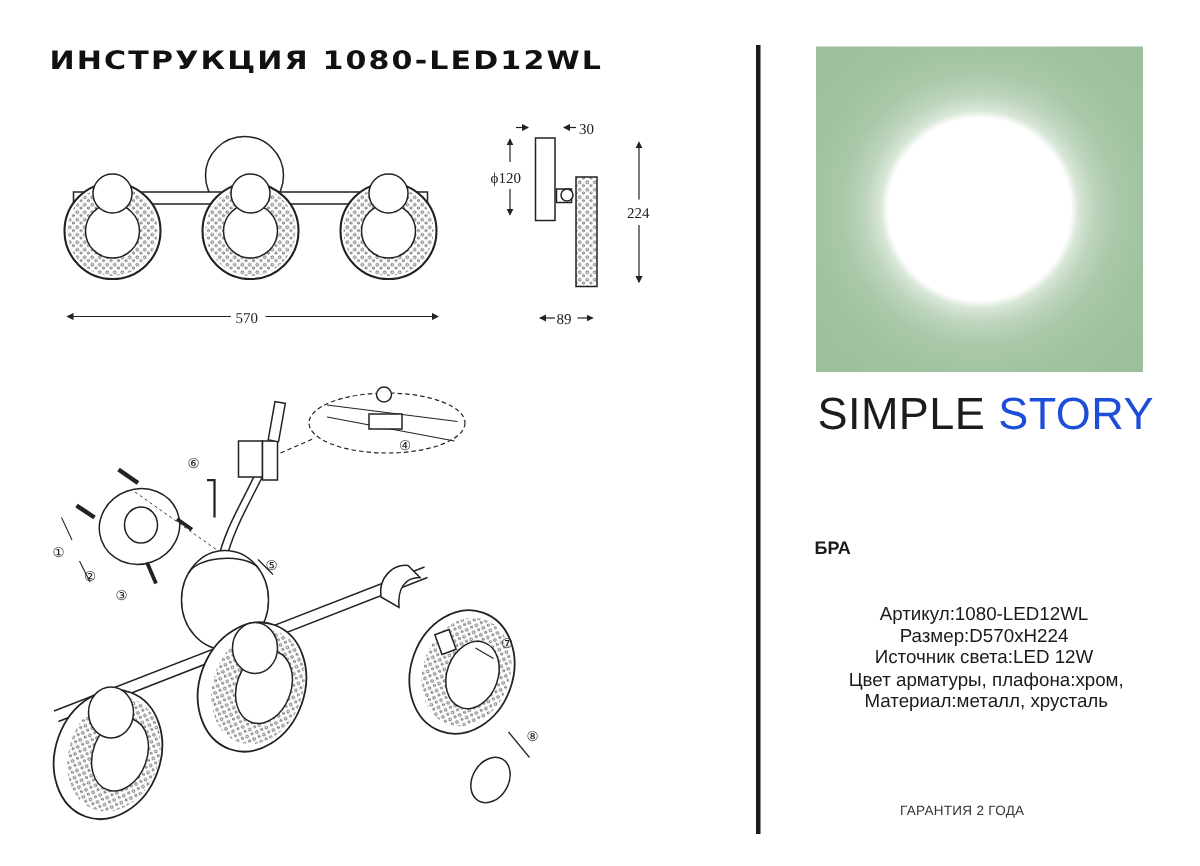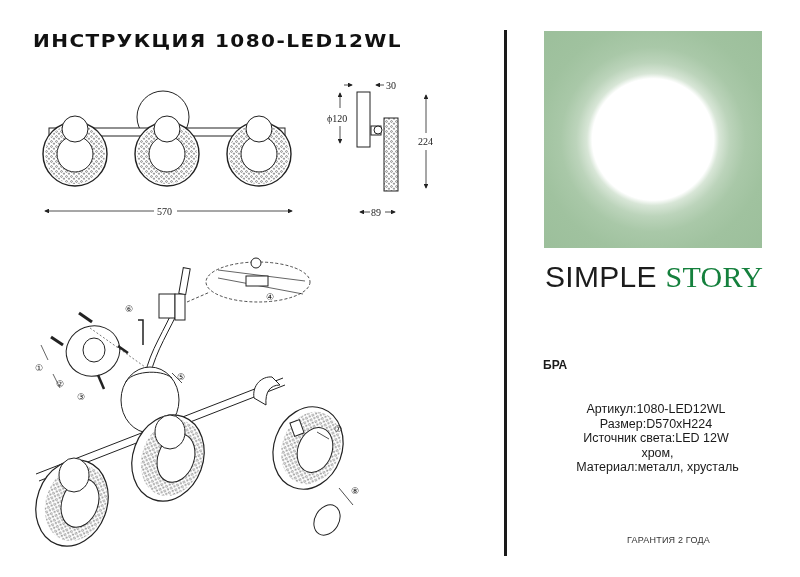--- a/index.html
+++ b/index.html
@@ -4,27 +4,27 @@
   <style>
     html, body { margin: 0; padding: 0; background: #ffffff; }
     body { width: 800px; height: 577px; position: relative; overflow: hidden; font-family: "DejaVu Sans", sans-serif; color: #1a1a1a; }
     .title { position: absolute; left: 33px; top: 31px; font-family: "DejaVu Sans", sans-serif; font-weight: 900; font-size: 17px; letter-spacing: 1.2px; transform: scaleX(1.18); transform-origin: left top; color: #111; white-space: nowrap; }
     .divider { position: absolute; left: 504px; top: 30px; width: 3px; height: 526px; background: #1a1a1a; }
     .drawing { position: absolute; left: 0; top: 0; }
     .logo-box { position: absolute; left: 544px; top: 31px; width: 218px; height: 217px;
       background: radial-gradient(circle at 50% 50%, #ffffff 0%, #ffffff 39.5%, #d8e6d7 43%, #bcd4bb 50%, #a9c8a8 60%, #a0c29f 75%, #9cbf9b 100%); }
     .brand { position: absolute; left: 545px; top: 260px; font-family: "Liberation Sans", sans-serif; font-size: 30px; color: #1c1c1c; white-space: nowrap; letter-spacing: 0.3px; }
     .brand .b1 { font-weight: 400; }
-    .brand .b2 { font-weight: 300; color: #15803d; font-family: Liberation Serif, serif; }
+    .brand .b2 { font-weight: 300; color: #1d4ed8; }
     .type-label { position: absolute; left: 543px; top: 358px; font-family: "Liberation Sans", sans-serif; font-weight: 700; font-size: 12px; color: #1a1a1a; text-align: right; }
     .specs { position: absolute; left: 543px; top: 402px; width: 226px; font-family: "Liberation Sans", sans-serif; font-size: 12.5px; line-height: 14.5px; color: #1a1a1a; }
     .spec-row { display: flex; justify-content: center; white-space: nowrap; }
     .spec-row.indent { padding-left: 3px; }
     .spec-cont { text-align: right; white-space: nowrap; }
-    .warranty { position: absolute; left: 627px; top: 535px; font-family: "Liberation Sans", sans-serif; font-size: 9px; color: #333; letter-spacing: 0.2px; }
+    .warranty { position: absolute; left: 600px; top: 535px; font-family: "Liberation Sans", sans-serif; font-size: 9px; color: #333; letter-spacing: 0.2px; }
     .dimtxt { font-family: "Liberation Serif", serif; font-size: 10px; fill: #222; }
     .num { font-family: "Liberation Serif", serif; font-size: 9px; fill: #222; }
   </style>
 </head>
 <body>
 
 <div class="title">ИНСТРУКЦИЯ 1080-LED12WL</div>
 
 <svg class="drawing" width="500" height="577" viewBox="0 0 500 577" xmlns="http://www.w3.org/2000/svg">
   <defs>
@@ -166,20 +166,21 @@
   </div>
   <div class="spec-row">
     <span>Размер:</span>
     <span>D570xH224</span>
   </div>
   <div class="spec-row">
     <span>Источник света:</span>
     <span>LED 12W</span>
   </div>
   <div class="spec-row indent">
+    <span>Цвет арматуры, плафона:</span>
     <span>хром,</span>
   </div>
   <div class="spec-row indent">
     <span>Материал:</span>
     <span>металл, хрусталь</span>
   </div>
 </div>
 
 <div class="warranty">ГАРАНТИЯ 2 ГОДА</div>
 

